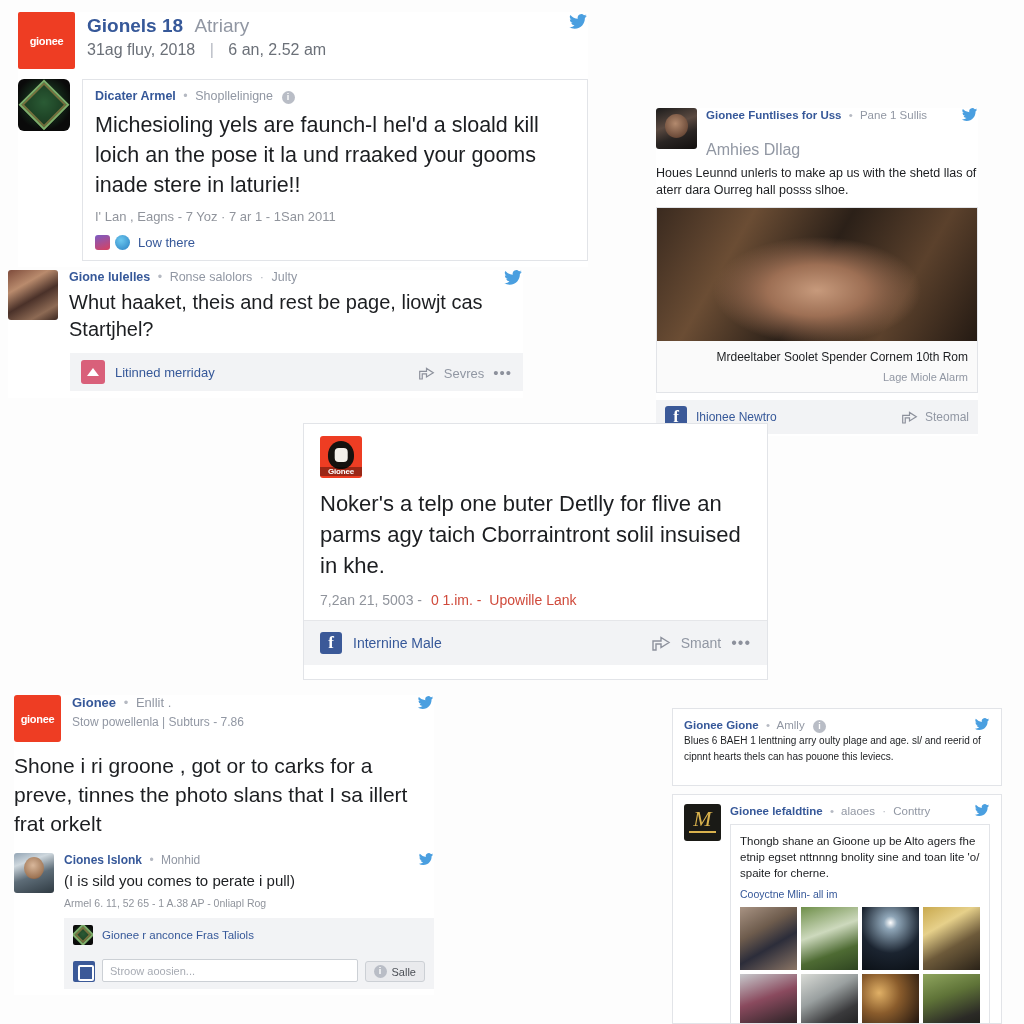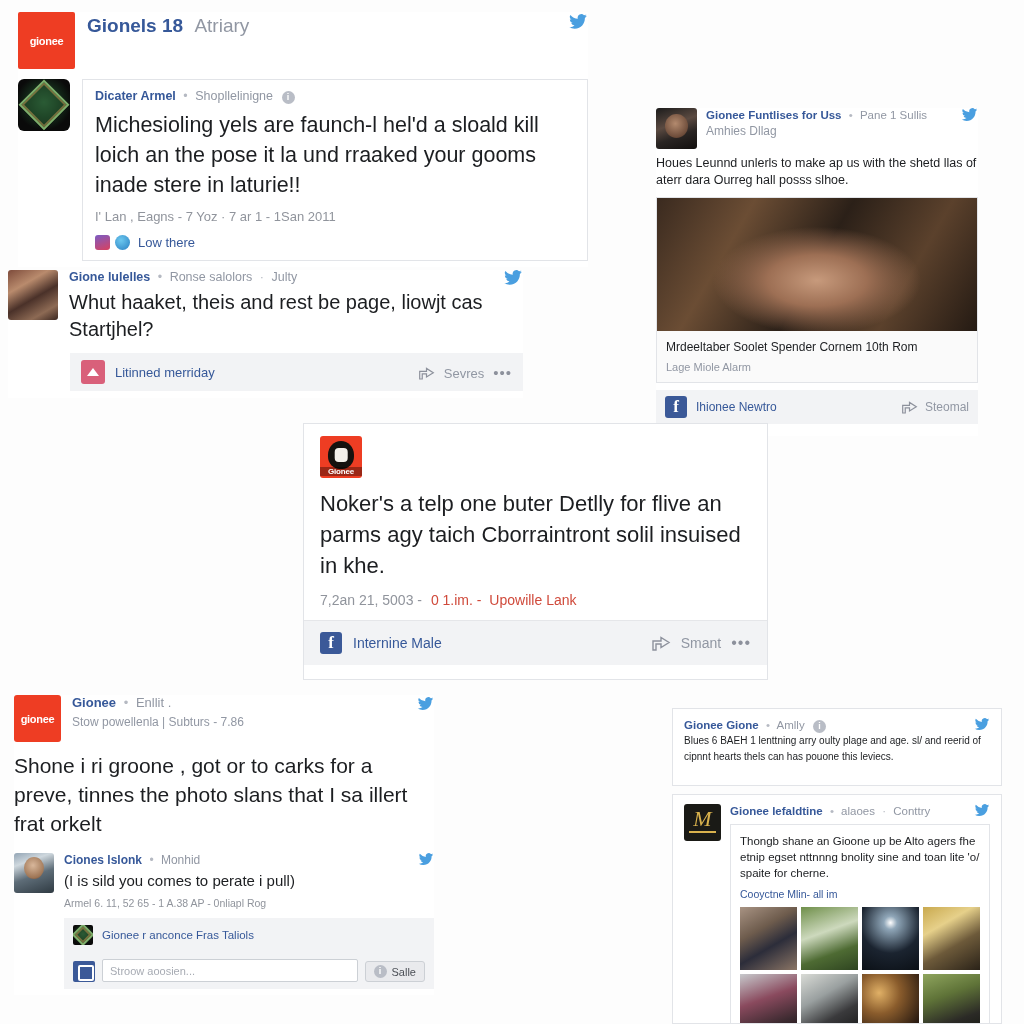--- a/index.html
+++ b/index.html
@@ -112,20 +112,25 @@
       <div style="flex:1;min-width:0;padding-top:2px;">
         <div style="display:flex;align-items:flex-start;">
           <div style="flex:1;font-size:19px;line-height:23px;">
             <span class="name">Gionels 18</span>
             <span class="meta" style="font-weight:normal;margin-left:6px;">Atriary</span>
           </div>
           <svg class="twitter-bird" viewBox="0 0 24 20">
             <path fill="#4a9fe0" d="M23 2.3a9 9 0 0 1-2.6.7A4.5 4.5 0 0 0 22.4.6a9 9 0 0 1-2.9 1.1A4.5 4.5 0 0 0 11.8 6a12.8 12.8 0 0 1-9.3-4.7 4.5 4.5 0 0 0 1.4 6 4.4 4.4 0 0 1-2-.6 4.5 4.5 0 0 0 3.6 4.5 4.5 4.5 0 0 1-2 .1 4.5 4.5 0 0 0 4.2 3.1A9 9 0 0 1 .9 16.4 12.7 12.7 0 0 0 7.8 18.5c8.3 0 12.8-6.9 12.8-12.8v-.6A9 9 0 0 0 23 2.3z"></path>
           </svg>
         </div>
+        <div style="font-size:16px;color:#6b7078;margin-top:4px;">
+          <span>31ag fluy, 2018</span>
+          <span class="sep" style="margin:0 10px;">|</span>
+          <span>6 an, 2.52 am</span>
+        </div>
       </div>
     </div>
 
     <div style="display:flex;gap:12px;margin-top:10px;">
       <div class="avatar av-dark" style="width:52px;height:52px;border-radius:6px;"></div>
       <div class="bordered" style="flex:1;min-width:0;padding:9px 12px 10px 12px;background:#fff;">
         <div style="font-size:12.5px;line-height:15px;">
           <span class="name">Dicater Armel</span>
           <span class="sep">•</span>
           <span class="meta">Shopllelinigne</span>
@@ -181,30 +186,30 @@
         <div style="display:flex;align-items:flex-start;">
           <div style="flex:1;font-size:11.5px;line-height:14px;">
             <span class="name">Gionee Funtlises for Uss</span>
             <span class="sep">•</span>
             <span class="meta">Pane 1 Sullis</span>
           </div>
           <svg class="twitter-bird" style="width:17px;height:14px;" viewBox="0 0 24 20">
             <path fill="#4a9fe0" d="M23 2.3a9 9 0 0 1-2.6.7A4.5 4.5 0 0 0 22.4.6a9 9 0 0 1-2.9 1.1A4.5 4.5 0 0 0 11.8 6a12.8 12.8 0 0 1-9.3-4.7 4.5 4.5 0 0 0 1.4 6 4.4 4.4 0 0 1-2-.6 4.5 4.5 0 0 0 3.6 4.5 4.5 4.5 0 0 1-2 .1 4.5 4.5 0 0 0 4.2 3.1A9 9 0 0 1 .9 16.4 12.7 12.7 0 0 0 7.8 18.5c8.3 0 12.8-6.9 12.8-12.8v-.6A9 9 0 0 0 23 2.3z"></path>
           </svg>
         </div>
-        <div class="meta" style="font-size:12px;margin-top:2px;">Amhies Dllag</div>
+        <div class="meta" style="font-size:16px;margin-top:19px;">Amhies Dllag</div>
       </div>
     </div>
     <div class="body-text" style="font-size:12.5px;line-height:17px;margin-top:6px;">Houes Leunnd unlerls to make ap us with the shetd llas of aterr dara Ourreg hall posss slhoe.</div>
 
     <div class="bordered" style="margin-top:8px;">
       <div class="imgbox" style="height:133px;background:
              radial-gradient(ellipse at 50% 62%, #c79a7c 0%, #9d6f54 22%, transparent 46%),
              linear-gradient(120deg,#3a2a1f 0%,#6b4d34 25%,#2b2018 50%,#5b412c 75%,#241a13 100%);"></div>
-      <div style="padding:8px 9px 9px 9px;background:#fafafa;">
+      <div style="padding:8px 9px 9px 9px;background:#fafafa;text-align:right;">
         <div style="font-size:12px;line-height:16px;color:#1c1e21;">Mrdeeltaber Soolet Spender Cornem 10th Rom</div>
         <div class="meta" style="font-size:11px;margin-top:6px;">Lage Miole Alarm</div>
       </div>
     </div>
 
     <div class="footer-bar" style="margin-top:7px;height:34px;padding:0 9px;border:none;">
       <div class="fb-ico">f</div>
       <span class="linkblue" style="font-size:12px;margin-left:9px;">Ihionee Newtro</span>
       <div style="margin-left:auto;display:flex;align-items:center;gap:7px;">
         <svg class="share-ico" viewBox="0 0 20 17">
@@ -239,21 +244,21 @@
         <span class="meta" style="font-size:14px;text-align:right;">Smant</span>
         <span class="dots" style="font-size:16px;">•••</span>
       </div>
     </div>
   </div>
 
   <div class="card" style="left:14px;top:695px;width:420px;height:300px;">
     <div style="display:flex;gap:11px;">
       <div class="avatar av-gionee" style="width:47px;height:47px;"></div>
       <div style="flex:1;min-width:0;">
-        <div style="display:flex;align-items:flex-end;">
+        <div style="display:flex;align-items:center;">
           <div style="flex:1;font-size:13px;line-height:16px;">
             <span class="name">Gionee</span>
             <span class="sep">•</span>
             <span class="meta">Enllit .</span>
           </div>
           <svg class="twitter-bird" style="width:17px;height:14px;" viewBox="0 0 24 20">
             <path fill="#4a9fe0" d="M23 2.3a9 9 0 0 1-2.6.7A4.5 4.5 0 0 0 22.4.6a9 9 0 0 1-2.9 1.1A4.5 4.5 0 0 0 11.8 6a12.8 12.8 0 0 1-9.3-4.7 4.5 4.5 0 0 0 1.4 6 4.4 4.4 0 0 1-2-.6 4.5 4.5 0 0 0 3.6 4.5 4.5 4.5 0 0 1-2 .1 4.5 4.5 0 0 0 4.2 3.1A9 9 0 0 1 .9 16.4 12.7 12.7 0 0 0 7.8 18.5c8.3 0 12.8-6.9 12.8-12.8v-.6A9 9 0 0 0 23 2.3z"></path>
           </svg>
         </div>
         <div class="meta" style="font-size:12px;margin-top:4px;">Stow powellenla | Subturs - 7.86</div>

